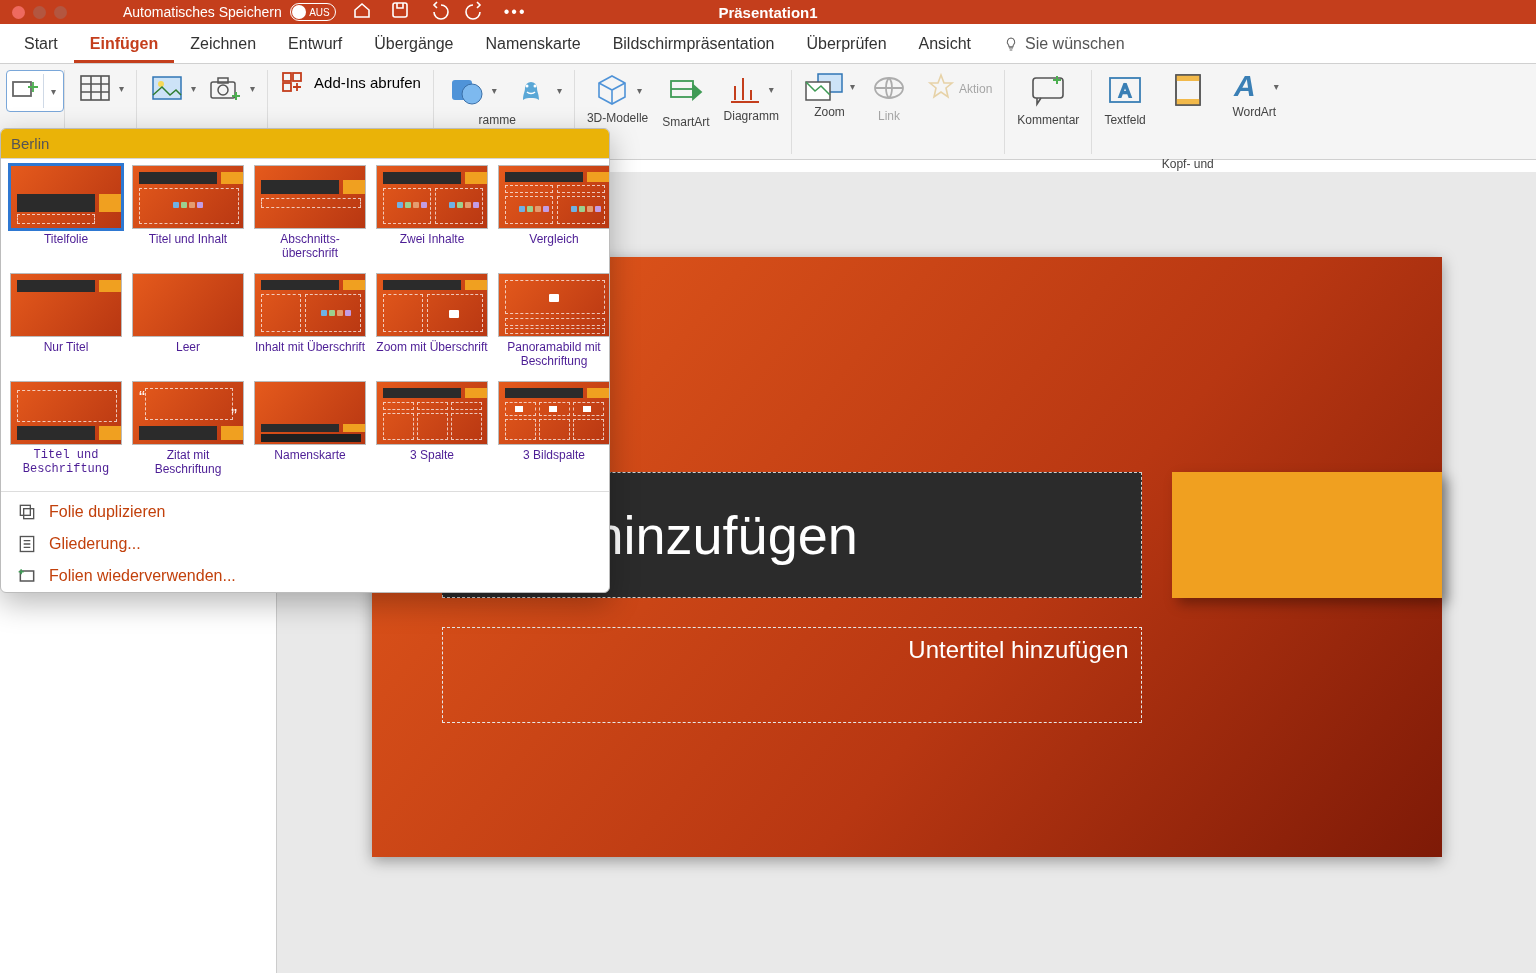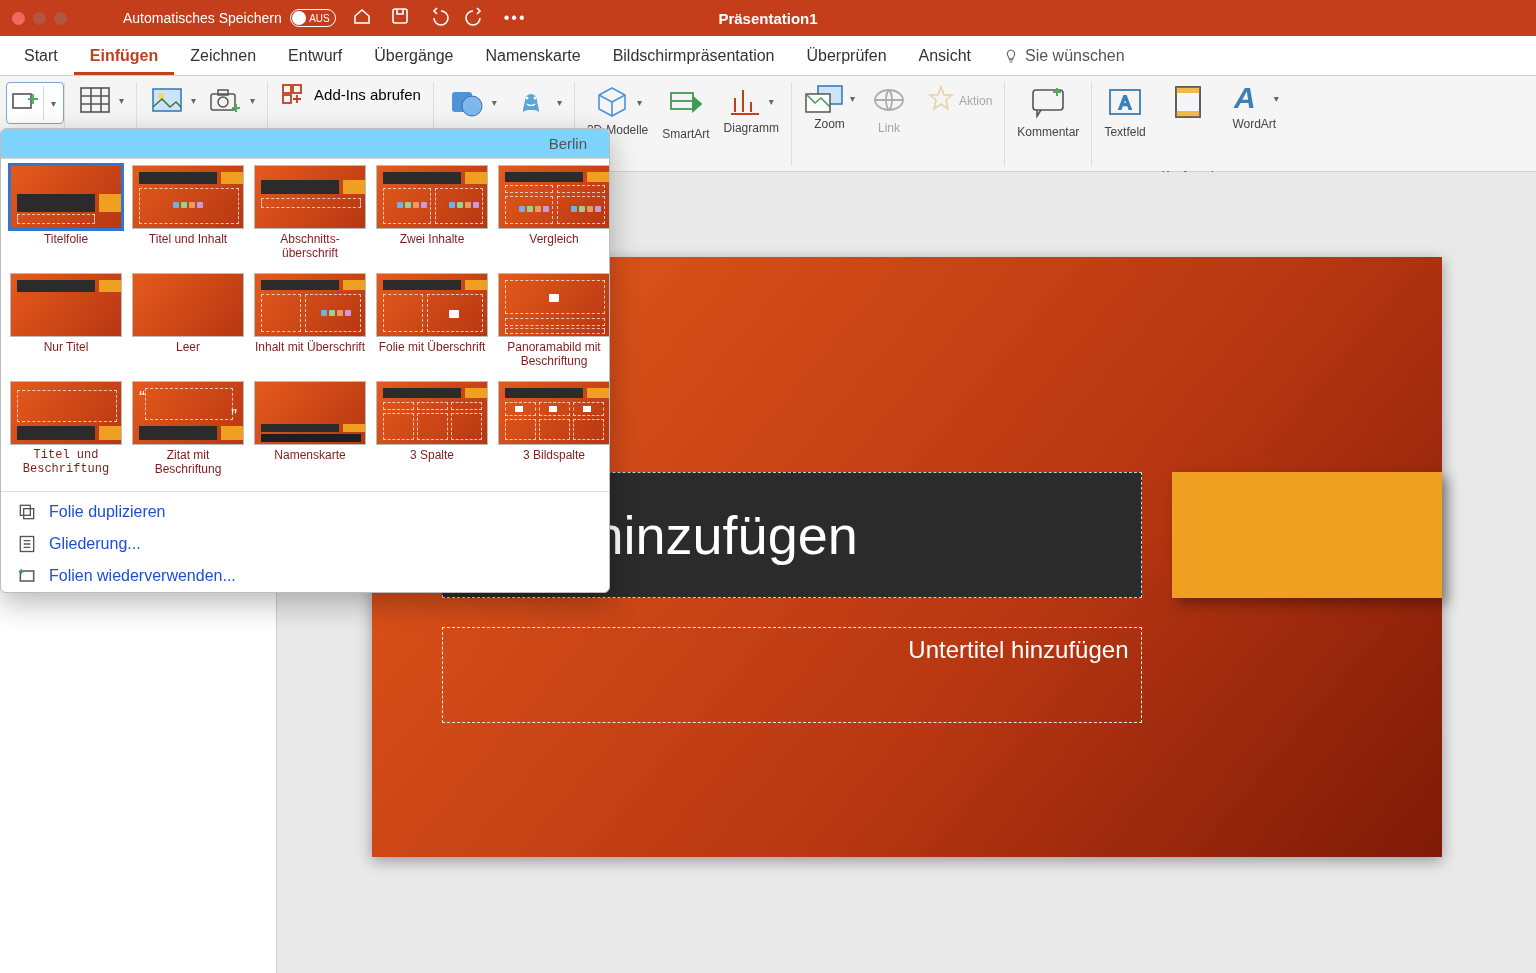--- a/index.html
+++ b/index.html
@@ -1,19 +1,19 @@
 <!DOCTYPE html>
 <html><head>
 <meta charset="utf-8">
 <style>
   * { box-sizing: border-box; margin: 0; padding: 0; font-family: -apple-system, "Segoe UI", sans-serif; }
   body { background: #fff; width: 1536px; height: 973px; overflow: hidden; user-select: none; }
 
   
-  .titlebar { background:#c43e1c; height:36px; display:flex; align-items:center; color:#fff; position:relative; }
+  .titlebar { background:#c43e1c; height:24px; display:flex; align-items:center; color:#fff; position:relative; }
   .traffic { display:flex; gap:8px; padding-left:12px; }
   .dot { width:13px; height:13px; border-radius:50%; }
   .dot.red{background:#ee6a5f;} .dot.yellow{background:#b35640;} .dot.green{background:#b35640;}
   .autosave { margin-left:56px; font-size:14px; display:flex; align-items:center; gap:8px; }
   .toggle { width:46px; height:18px; border:1px solid #fff; border-radius:10px; display:flex; align-items:center; position:relative; }
   .toggle-knob{width:14px;height:14px;border-radius:50%;background:#fff;position:absolute;left:1px;}
   .toggle-text{font-size:10px;position:absolute;right:5px;color:#fff;}
   .qat { display:flex; gap:18px; margin-left:16px; align-items:center; }
   .qat svg, .qat span { color:#fff; }
   .doc-title{position:absolute;left:50%;transform:translateX(-50%);font-size:15px;font-weight:600;}
@@ -44,28 +44,28 @@
   
   .slide{width:1070px;height:600px;background:linear-gradient(130deg,#e55a1c 0%,#b83712 60%,#7e1a07 100%);position:relative;box-shadow:0 4px 14px rgba(0,0,0,0.35);}
   .slide .titlebox{position:absolute;left:70px;top:215px;width:700px;height:126px;background:#2b2b2b;border:1px dashed #cfcfcf;display:flex;align-items:center;padding-left:36px;}
   .slide .titlebox span{color:#fff;font-size:54px;font-weight:300;}
   .slide .accent{position:absolute;right:0;top:215px;width:270px;height:126px;background:#f0a020;box-shadow:6px 6px 12px rgba(0,0,0,0.35);}
   .slide .subbox{position:absolute;left:70px;top:370px;width:700px;height:96px;border:1px dashed #e7e7e7;padding:8px 12px;text-align:right;}
   .slide .subbox span{color:#fff;font-size:24px;}
 
   
   .popover{position:absolute;top:128px;left:0;width:610px;background:#fff;border:1px solid #bcbcbc;border-radius:6px;box-shadow:0 10px 30px rgba(0,0,0,0.28);z-index:50;overflow:hidden;}
-  .popover-head{background:#7dd3fc;padding:6px 22px;font-size:15px;color:#555;border-bottom:1px solid #d5d5d5;text-align:right;}
+  .popover-head{background:#eab308;padding:6px 10px;font-size:15px;color:#555;border-bottom:1px solid #d5d5d5;}
   .layout-grid{display:grid;grid-template-columns:repeat(5,1fr);gap:4px 4px;padding:6px 6px 2px;}
   .layout-cell{display:flex;flex-direction:column;align-items:center;width:118px;}
   .lthumb{width:112px;height:64px;border:1px solid #bbb;background:linear-gradient(130deg,#e55a1c,#b83712);position:relative;cursor:pointer;}
   .lthumb.selected{outline:3px solid #2e78d2;outline-offset:-1px;}
-  .llabel{font-size:12px;text-align:center;color:#7f1d1d;margin:4px 0 8px;line-height:1.15;min-height:28px;}
+  .llabel{font-size:12px;text-align:center;color:#4c1d95;margin:4px 0 8px;line-height:1.15;min-height:28px;}
   .pop-sep{height:1px;background:#ddd;margin:4px 0;}
-  .pop-item{display:flex;align-items:center;gap:12px;padding:6px 16px;font-size:16px;color:#1d4ed8;cursor:pointer;}
+  .pop-item{display:flex;align-items:center;gap:12px;padding:6px 16px;font-size:16px;color:#c2410c;cursor:pointer;}
   .pop-item svg{width:20px;height:20px;flex-shrink:0;}
 
   
   .bar{position:absolute;background:#2b2b2b;}
   .band{position:absolute;background:#f0a020;right:0;}
   .ph{position:absolute;border:1px dashed rgba(255,255,255,0.7);}
   
   .mini-icons{position:absolute;display:flex;gap:2px;}
   .mini-icons i{width:6px;height:6px;background:#fff;border-radius:1px;display:block;}
   .mini-icons i:nth-child(1){background:#6fb1e4;}
@@ -458,21 +458,21 @@
       </div>
 
     <div class="layout-cell">
         <div class="lthumb">
       <div class="bar" style="left:6px;top:6px;width:78px;height:10px;"></div>
           <div class="band" style="top:6px;width:22px;height:10px;"></div>
       <div class="ph" style="left:6px;top:20px;width:40px;height:38px;"></div>
           <div class="ph" style="left:50px;top:20px;width:56px;height:38px;"></div>
       <div style="position:absolute;left:72px;top:36px;width:10px;height:8px;background:#fff;border-radius:1px;"></div>
     </div>
-        <div class="llabel">Folie mit Überschrift</div>
+        <div class="llabel">Zoom mit Überschrift</div>
       </div>
 
     <div class="layout-cell">
         <div class="lthumb">
       <div class="ph" style="left:6px;top:6px;width:100px;height:34px;"></div>
       <div style="position:absolute;left:50px;top:20px;width:10px;height:8px;background:#fff;border-radius:1px;"></div>
       <div class="ph" style="left:6px;top:44px;width:100px;height:8px;"></div>
       <div class="ph" style="left:6px;top:54px;width:100px;height:6px;"></div>
     </div>
         <div class="llabel" style="white-space:pre-line;">Panoramabild mit

